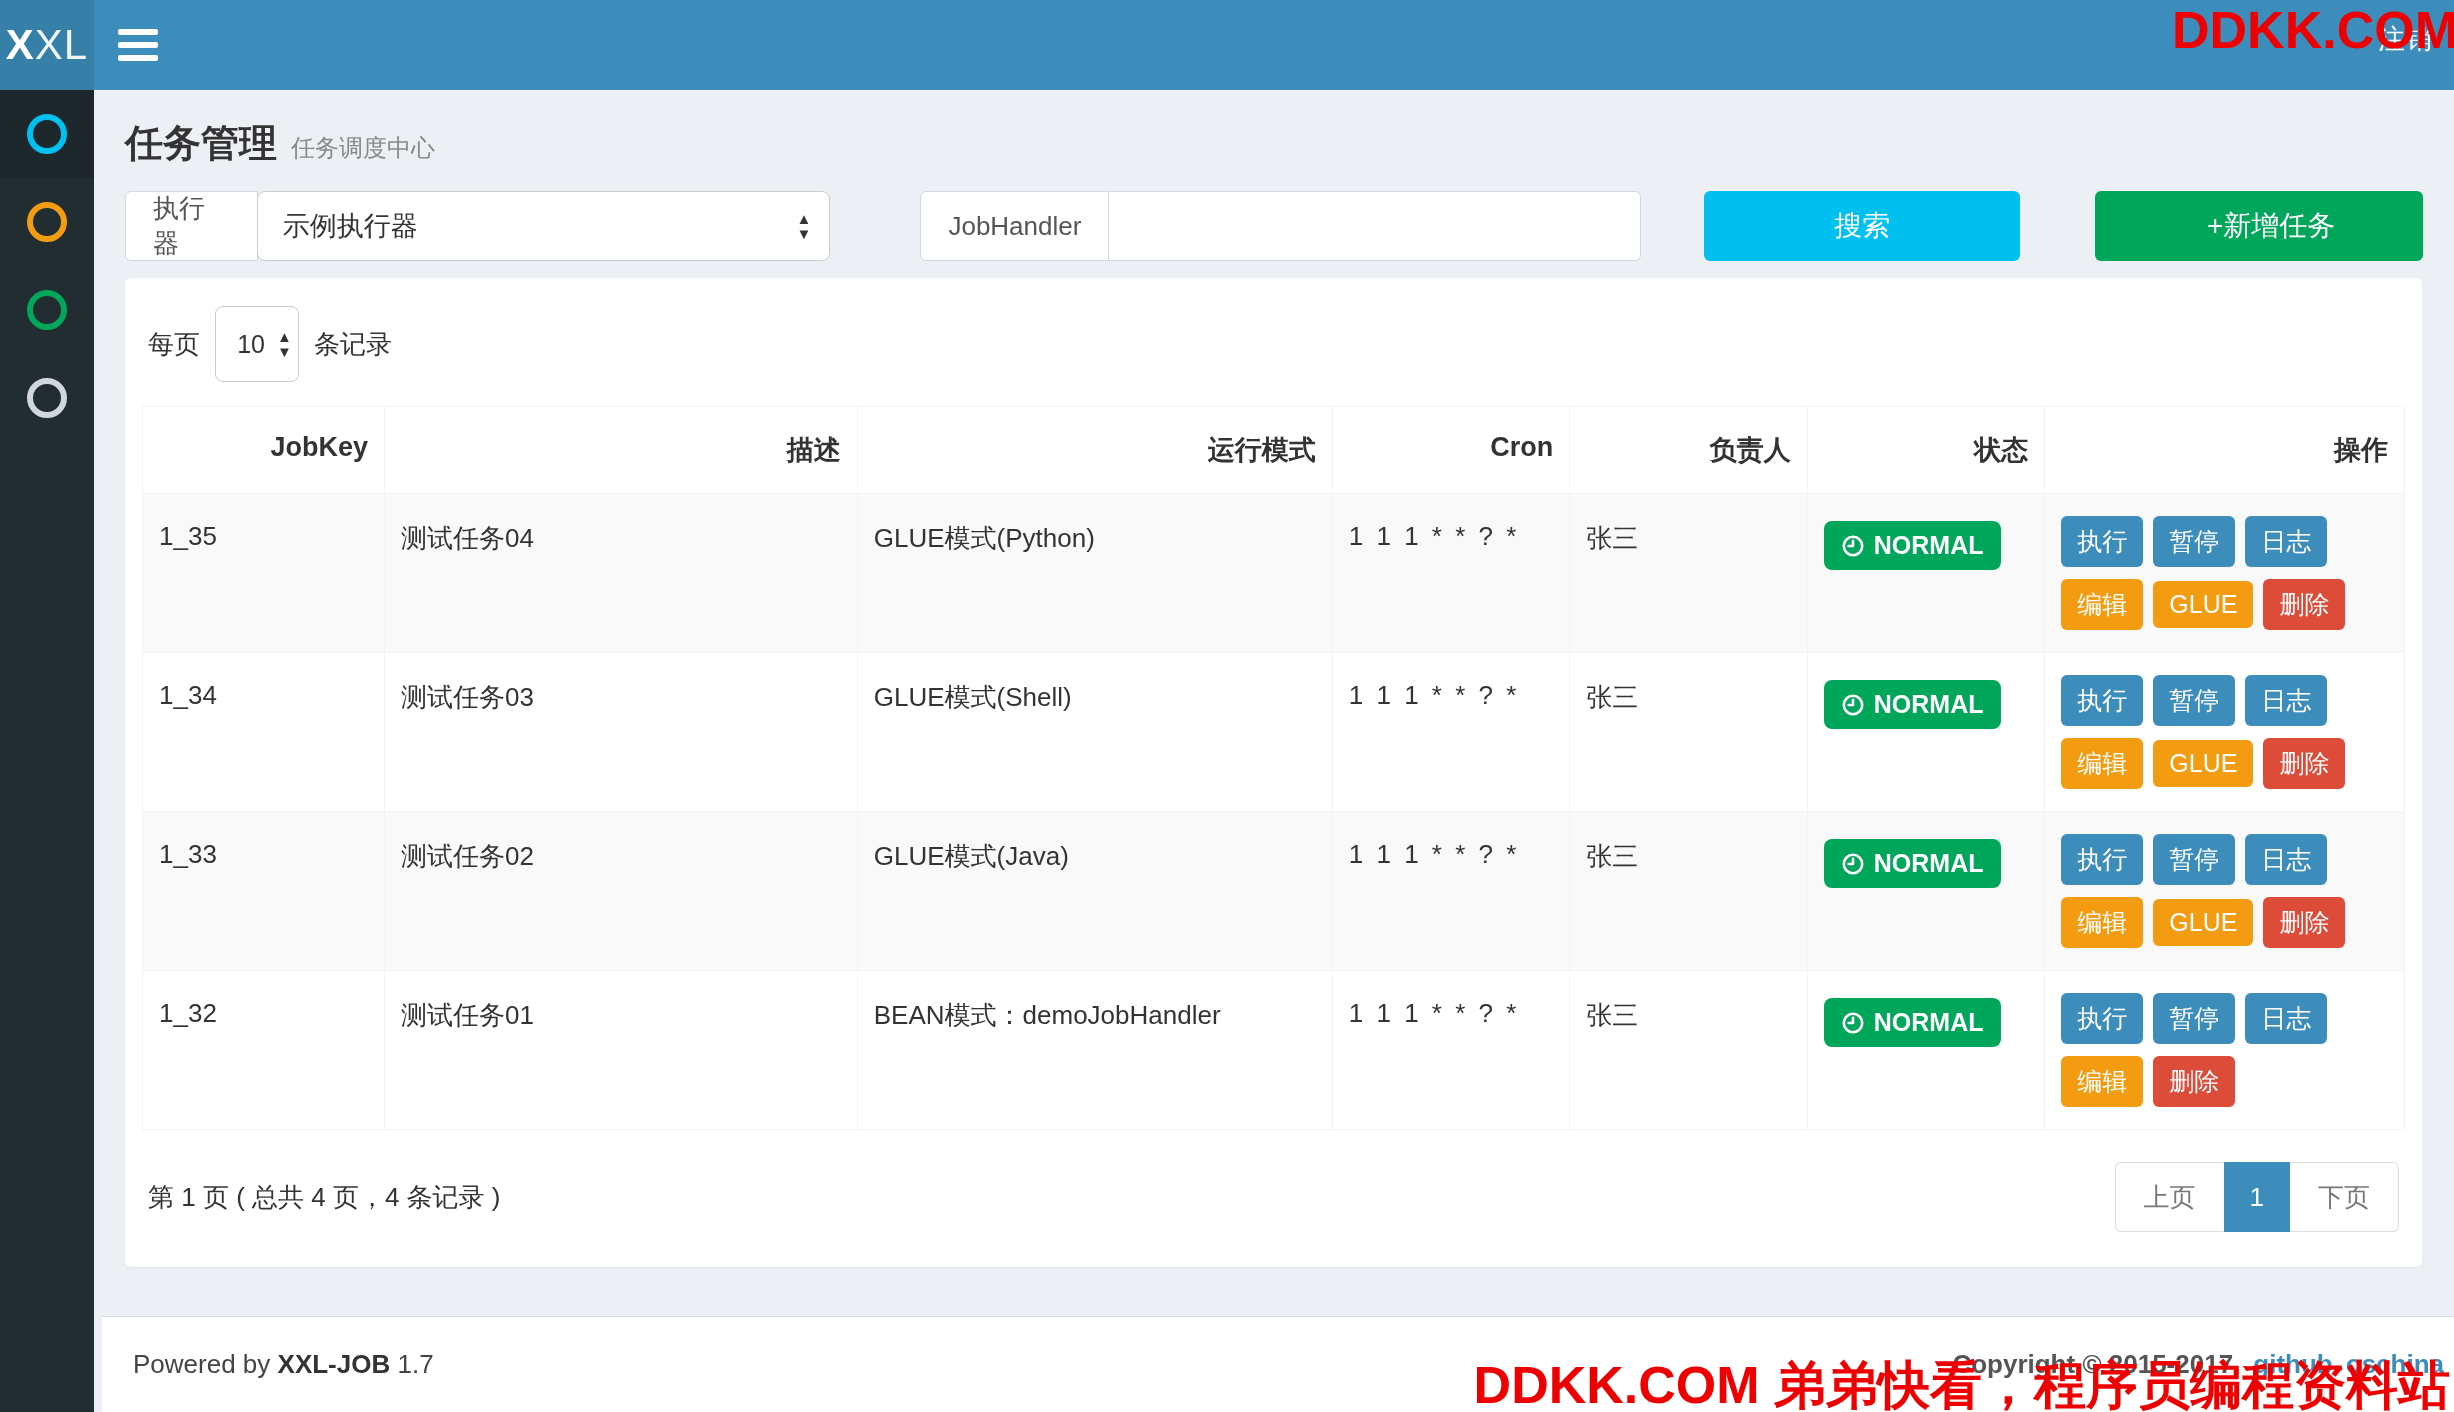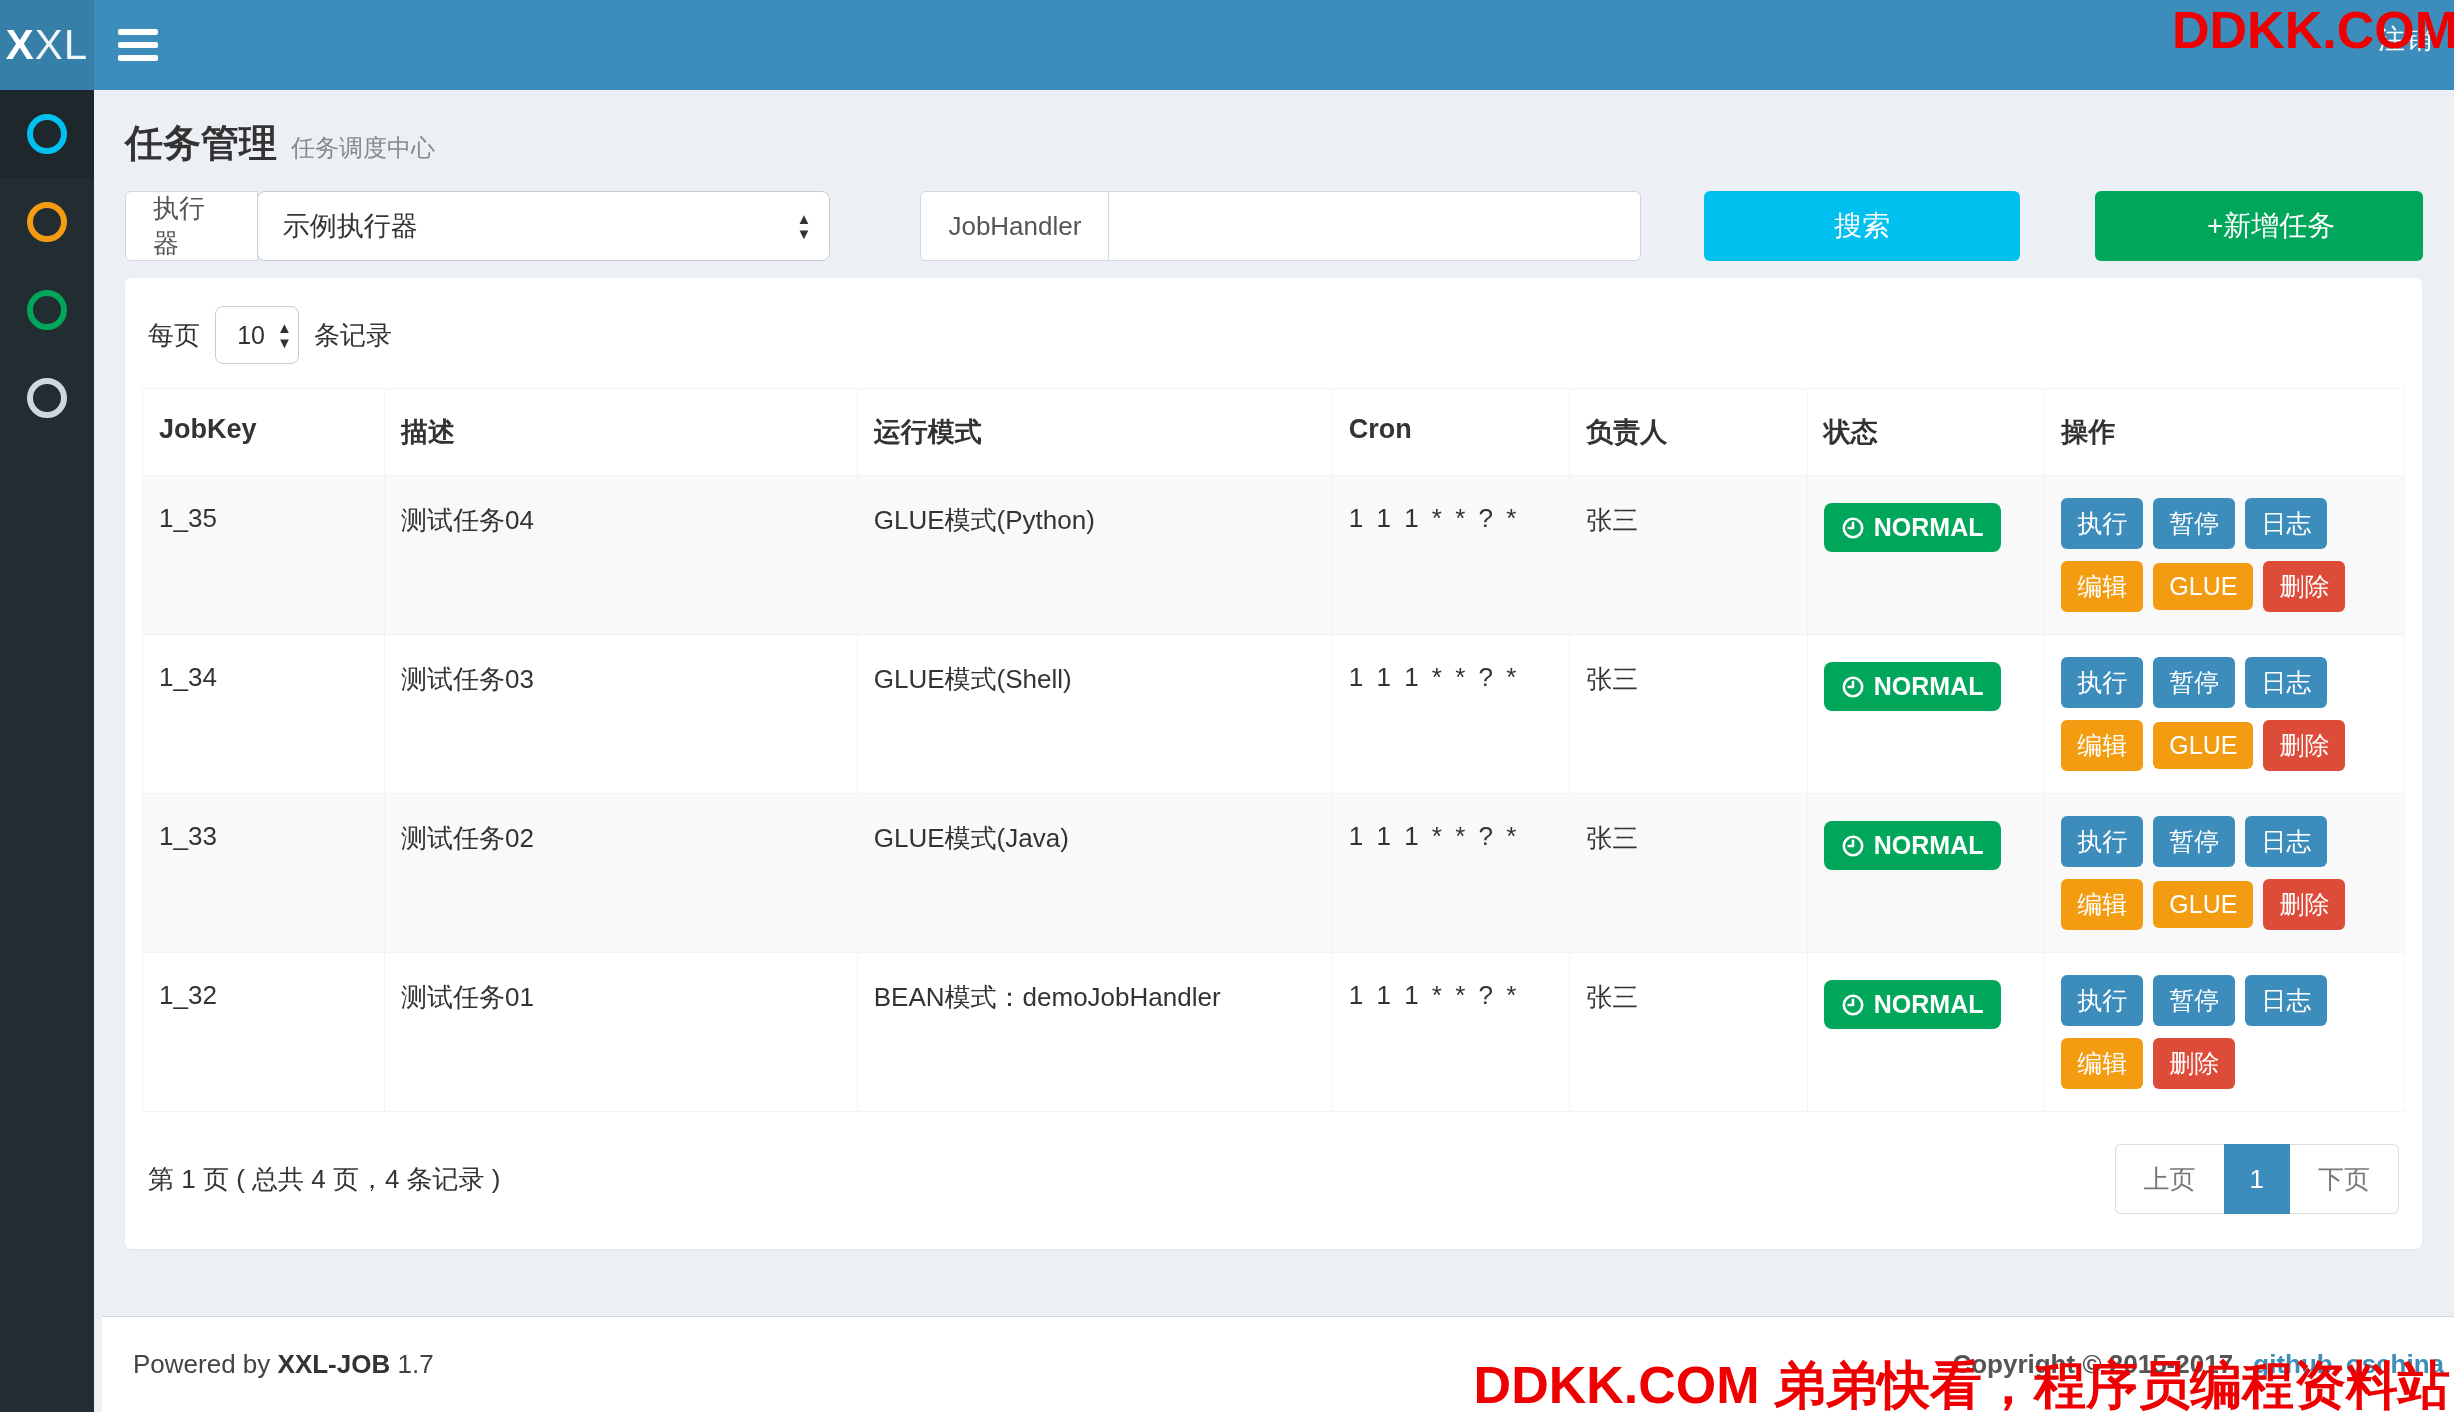--- a/index.html
+++ b/index.html
@@ -50,28 +50,28 @@
   .btn { border:none; border-radius:6px; color:#fff; font-size:28px; display:flex;
          align-items:center; justify-content:center; cursor:pointer; height:70px; }
   .btn-search { background:#00c0ef; width:320px; margin-left:63px; }
   .btn-add { background:#00a65a; width:332px; margin-left:75px;padding-left:24px; }
 
   
   .panel { margin:17px 32px 0 31px; background:#fff; border-radius:6px; padding:28px 17px 35px;
            box-shadow:0 1px 2px rgba(0,0,0,.05); }
   .panel-title { font-size:31px; font-weight:bold; margin:2px 0 36px 6px; color:#333; }
   .pagesize { display:flex; align-items:center; font-size:26px; margin:0 0 24px 6px; color:#333; }
-  .ps-select { width:84px; height:58px; border:1px solid #c8cccf; border-radius:8px; background:#fff;
+  .ps-select { width:84px; height:76px; border:1px solid #c8cccf; border-radius:8px; background:#fff;
                display:flex; align-items:center; justify-content:center; gap:12px; margin:0 15px;
                font-size:25px; cursor:pointer;padding-left:15px; }
 
   
   .jobs-table { width:100%; border-collapse:collapse; table-layout:fixed; }
   .jobs-table th, .jobs-table td { border:1px solid #f4f4f4; text-align:left; vertical-align:top; }
-  .jobs-table th { font-size:27px; font-weight:bold; padding:25px 16px; background:#fff; }
+  .jobs-table th { font-size:27px; font-weight:bold; padding:25px 16px; background:#fff;text-align:right; }
   .jobs-table td { font-size:26px; padding:27px 16px; height:146px; color:#333; }
   tr.odd td { background:#f9f9f9; }
   .w0{width:10.7%} .w1{width:20.9%} .w2{width:21%} .w3{width:10.5%} .w4{width:10.5%} .w5{width:10.5%} .w6{width:15.9%}
   td.cron { letter-spacing:3px; }
   td.ops { padding:22px 12px 10px 16px; }
 
   .badge-status { display:inline-flex; align-items:center; gap:9px; background:#00a65a; color:#fff;
                   font-weight:bold; font-size:25px; padding:10px 17px; border-radius:8px; }
   .badge-status svg { display:block; }
 

